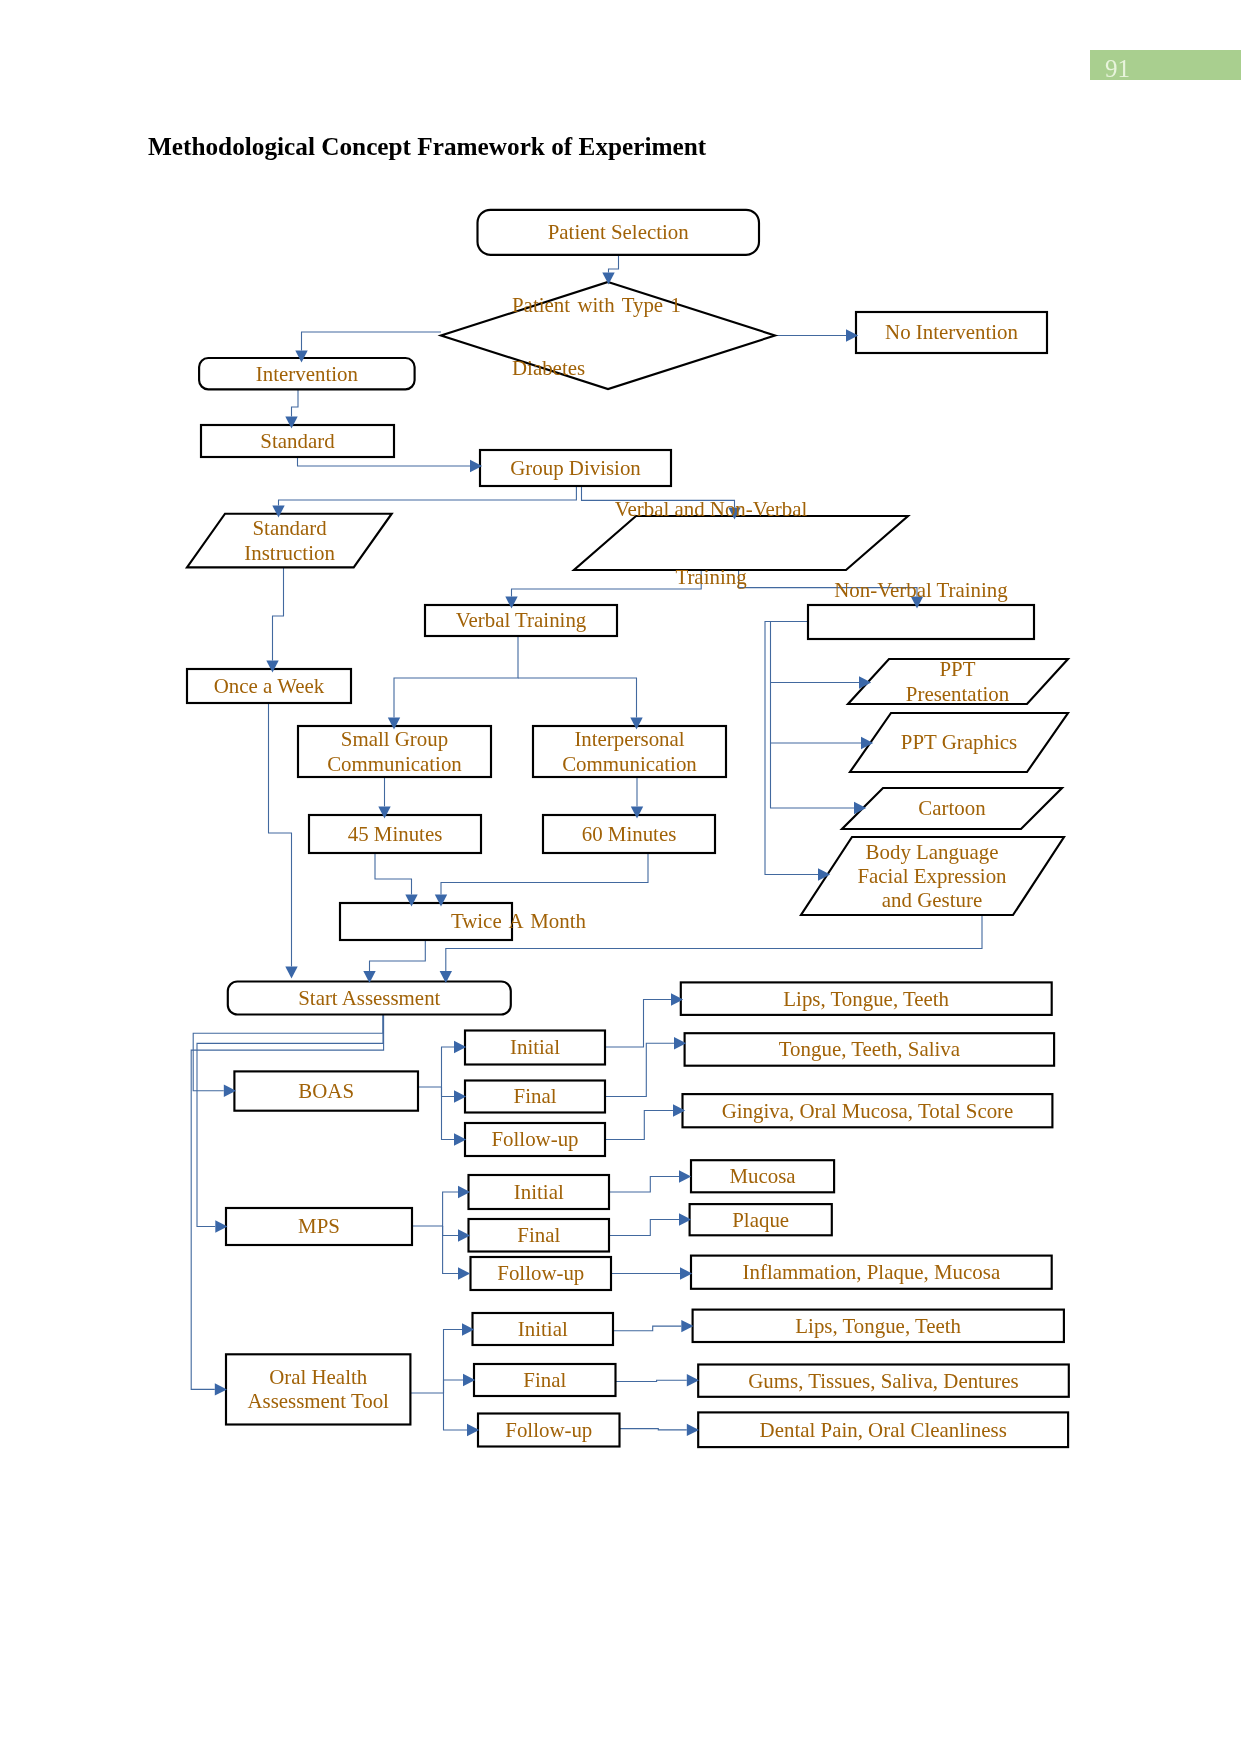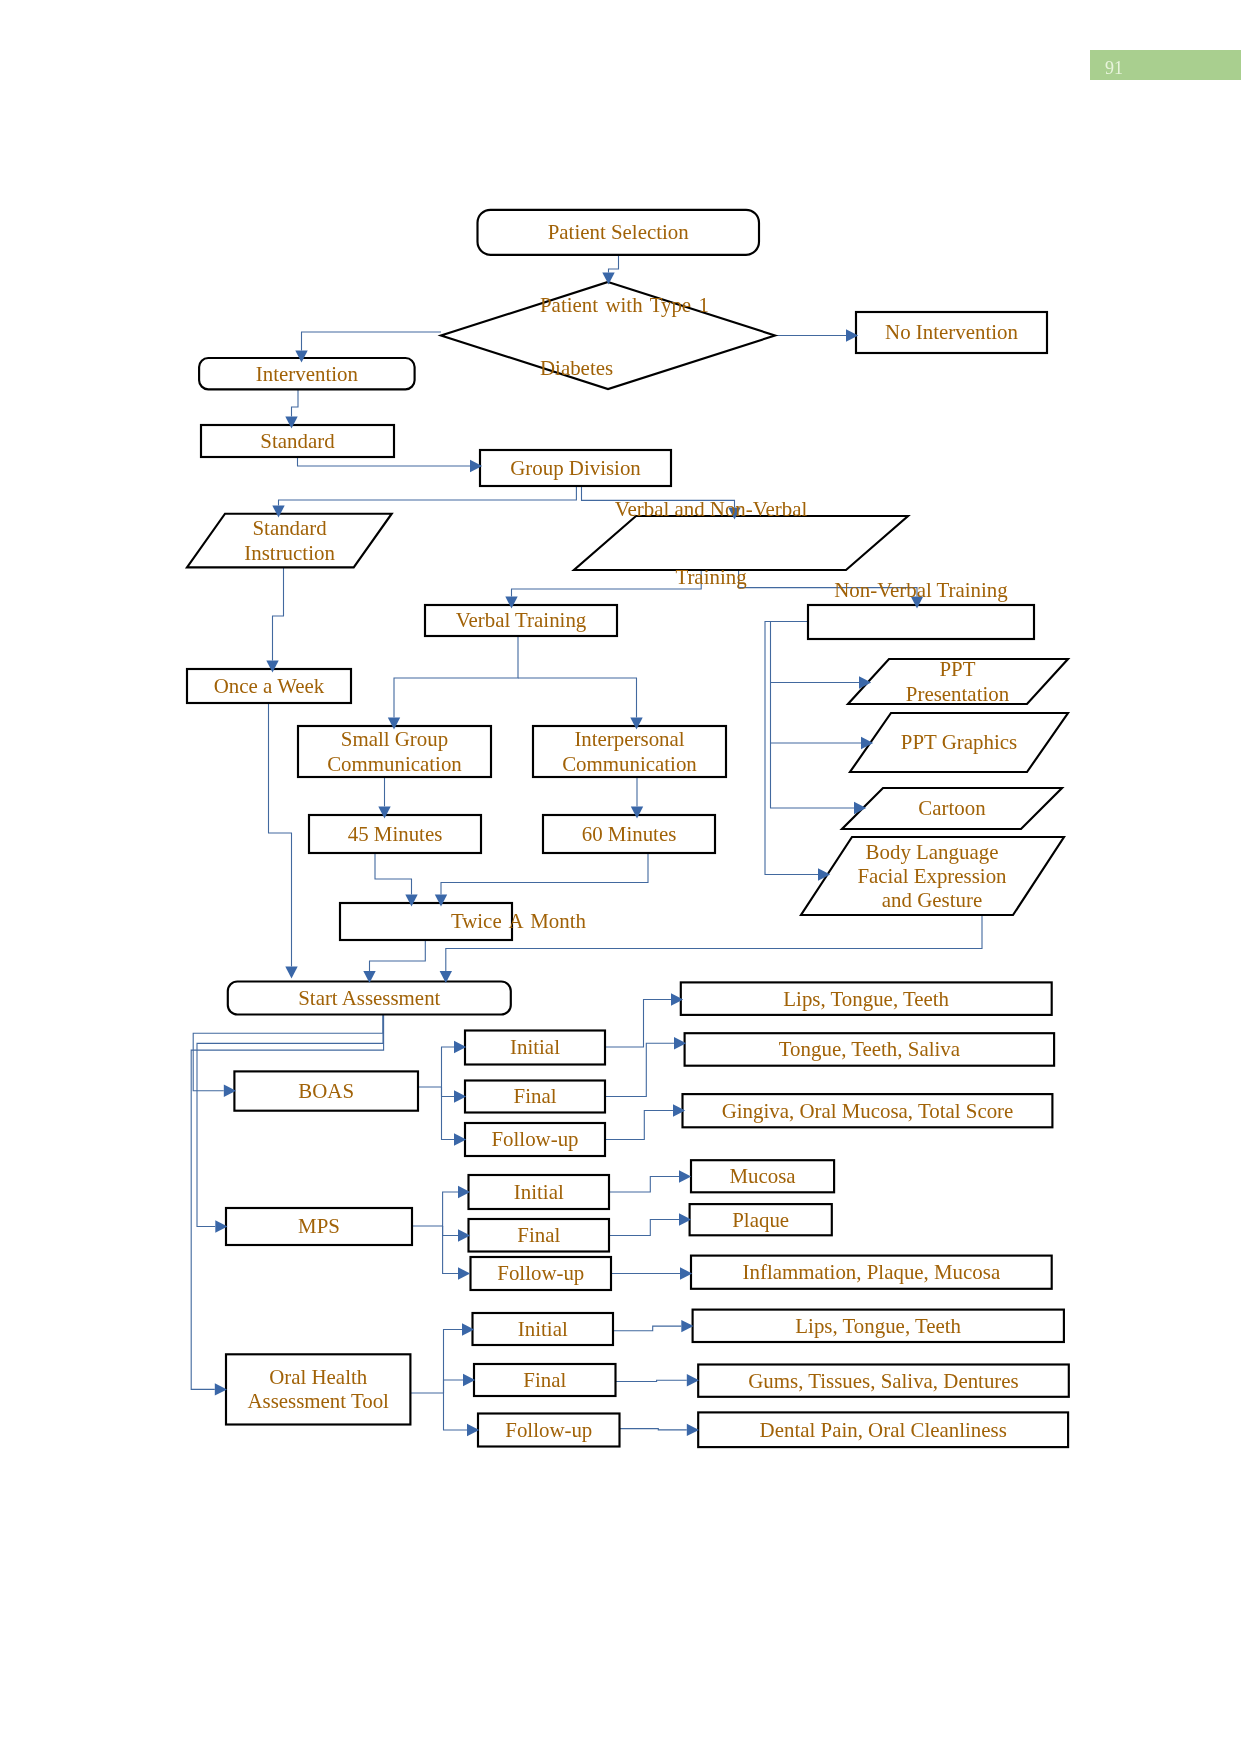--- a/index.html
+++ b/index.html
@@ -1,37 +1,38 @@
 <!DOCTYPE html>
 <html><head>
 <meta charset="utf-8">
 <title>Methodological Concept Framework of Experiment</title>
 <style>
   html,body{margin:0;padding:0;background:#fff;}
   body{width:1241px;height:1754px;font-family:"Liberation Serif",serif;overflow:hidden;}
   #page{position:relative;width:1241px;height:1754px;background:#fff;}
   #pagenum-band{position:absolute;left:1090px;top:50.4px;width:151px;height:29.5px;background:#a9cf8f;}
-  #pagenum{position:absolute;transform:translateZ(0);left:1105px;top:53.5px;font-size:18px;
+  #pagenum{position:absolute;transform:translateZ(0);left:1105px;top:53.5px;font-size:25px;
            line-height:29.5px;color:#e8f4dc;}
   #title{position:absolute;transform:translateZ(0);left:148px;top:132px;font-size:25.25px;
          font-weight:bold;color:#000;white-space:nowrap;}
   #chartsvg{position:absolute;left:0;top:0;width:1241px;height:1754px;}
   #chartsvg .sh{fill:#ffffff;stroke:#000000;stroke-width:2.15;}
   #chartsvg .conn{fill:none;stroke:#42699f;stroke-width:1.1;}
   #chartsvg .arrowhead{fill:#3a67a8;stroke:none;}
   .nodetext{position:absolute;transform:translateZ(0);display:flex;flex-direction:column;
             align-items:center;justify-content:center;text-align:center;color:#a16207;
             font-size:20.9px;line-height:24.1px;white-space:nowrap;}
 </style>
 </head>
 <body>
 
 <div id="page">
   <div id="pagenum-band" style="background: rgb(169, 207, 143);"></div>
   <div id="pagenum" style="color: rgb(232, 244, 220);">91</div>
+  <div id="title">Methodological Concept Framework of Experiment</div>
   <svg id="chartsvg" viewBox="0 0 1241 1754" width="1241" height="1754">
 <g style="stroke: rgb(66, 105, 159);">
 <polyline class="conn" points="618.5,253 618.5,269 608.5,269 608.5,272.4"></polyline>
 <polyline class="conn" points="775,335.5 846.0,335.5"></polyline>
 <polyline class="conn" points="441,332 301.5,332 301.5,350.4"></polyline>
 <polyline class="conn" points="298,390 298,407 291.5,407 291.5,416.4"></polyline>
 <polyline class="conn" points="297.5,457 297.5,466 470.0,466"></polyline>
 <polyline class="conn" points="576.4,486 576.4,500 278.5,500 278.5,505.4"></polyline>
 <polyline class="conn" points="581.5,486 581.5,500.4 734.5,500.4 734.5,507.4"></polyline>
 <polyline class="conn" points="701.2,570 701.2,589 511.5,589 511.5,596.4"></polyline>
@@ -160,21 +161,21 @@
 <polygon class="arrowhead" points="479.2,1430 467.0,1423.8 467.0,1436.2"></polygon>
 <polygon class="arrowhead" points="693.5,1326.1 681.3,1319.8999999999999 681.3,1332.3"></polygon>
 <polygon class="arrowhead" points="699,1380.3 686.8,1374.1 686.8,1386.5"></polygon>
 <polygon class="arrowhead" points="699,1429.9 686.8,1423.7 686.8,1436.1000000000001"></polygon>
 </g>
   </svg>
   <div id="labels">
 <div class="nodetext" style="left:458.2px;top:192.3px;width:320px;height:80px;">
         <span>Patient Selection</span>
       </div>
-<div class="nodetext" style="left:540px;top:296.3px;width:320px;height:80px;align-items:flex-start;text-align:left;word-spacing:2.2px;gap:39px;">
+<div class="nodetext" style="left:512px;top:296.3px;width:320px;height:80px;align-items:flex-start;text-align:left;word-spacing:2.2px;gap:39px;">
         <span>Patient with Type 1</span>
         <span>Diabetes</span>
       </div>
 <div class="nodetext" style="left:791.5px;top:292.5px;width:320px;height:80px;">
         <span>No Intervention</span>
       </div>
 <div class="nodetext" style="left:146.9px;top:333.6px;width:320px;height:80px;">
         <span>Intervention</span>
       </div>
 <div class="nodetext" style="left:137.5px;top:401.0px;width:320px;height:80px;">

